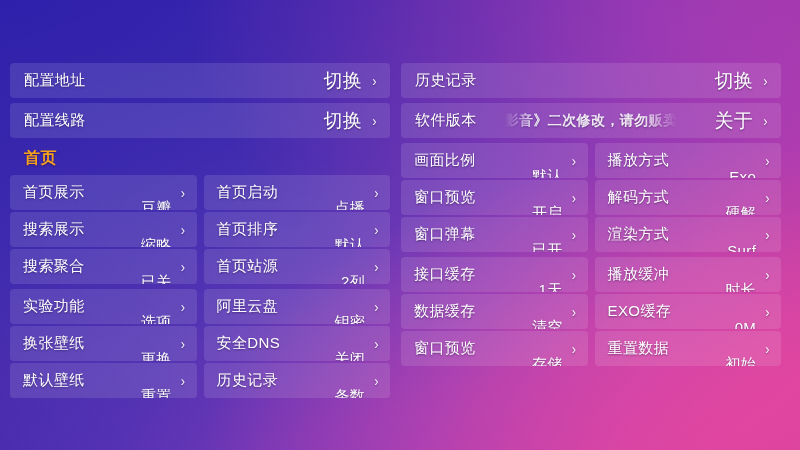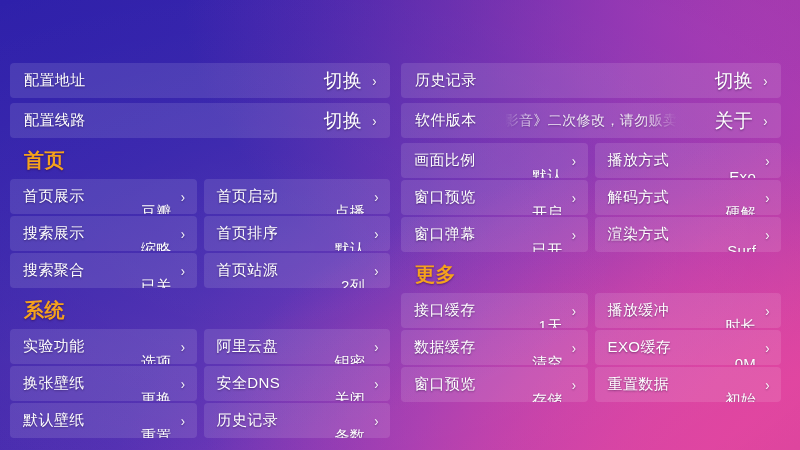--- a/index.html
+++ b/index.html
@@ -97,26 +97,27 @@
     justify-content: center;
     pointer-events: none;
   }
   .marquee span {
     font-size: 14px;
     color: rgba(255,255,255,0.88);
     white-space: nowrap;
     -webkit-mask-image: linear-gradient(90deg, rgba(0,0,0,0) 0%, rgba(0,0,0,1) 18%, rgba(0,0,0,1) 80%, rgba(0,0,0,0) 100%);
     mask-image: linear-gradient(90deg, rgba(0,0,0,0) 0%, rgba(0,0,0,1) 18%, rgba(0,0,0,1) 80%, rgba(0,0,0,0) 100%);
     text-shadow: 0 1px 2px rgba(20,0,45,0.4);
+    font-weight: bold;
   }
 
   
   .section-head {
     color: #f5a21c;
-    font-size: 20px;
+    font-size: 16px;
     font-weight: 700;
     line-height: 1;
     padding: 7px 0 4px 14px;
     letter-spacing: 0.5px;
     text-shadow: 0 1px 2px rgba(40,0,60,0.5);
   }
 
   
   .grid {
     display: grid;
@@ -187,21 +188,20 @@
           <span class="chev">›</span>
         </div>
         <div class="pill half">
           <span class="label">首页站源</span>
           <span class="spacer"></span>
           <span class="value">2列</span>
           <span class="chev">›</span>
         </div>
       </div>
 
-      <div class="section-head">系统</div>
 
       <div class="grid">
         <div class="pill half">
           <span class="label">实验功能</span>
           <span class="spacer"></span>
           <span class="value">选项</span>
           <span class="chev">›</span>
         </div>
         <div class="pill half">
           <span class="label">阿里云盘</span>
@@ -288,21 +288,20 @@
           <span class="chev">›</span>
         </div>
         <div class="pill half">
           <span class="label">渲染方式</span>
           <span class="spacer"></span>
           <span class="value">Surf</span>
           <span class="chev">›</span>
         </div>
       </div>
 
-      <div class="section-head">更多</div>
 
       <div class="grid">
         <div class="pill half">
           <span class="label">接口缓存</span>
           <span class="spacer"></span>
           <span class="value">1天</span>
           <span class="chev">›</span>
         </div>
         <div class="pill half">
           <span class="label">播放缓冲</span>

